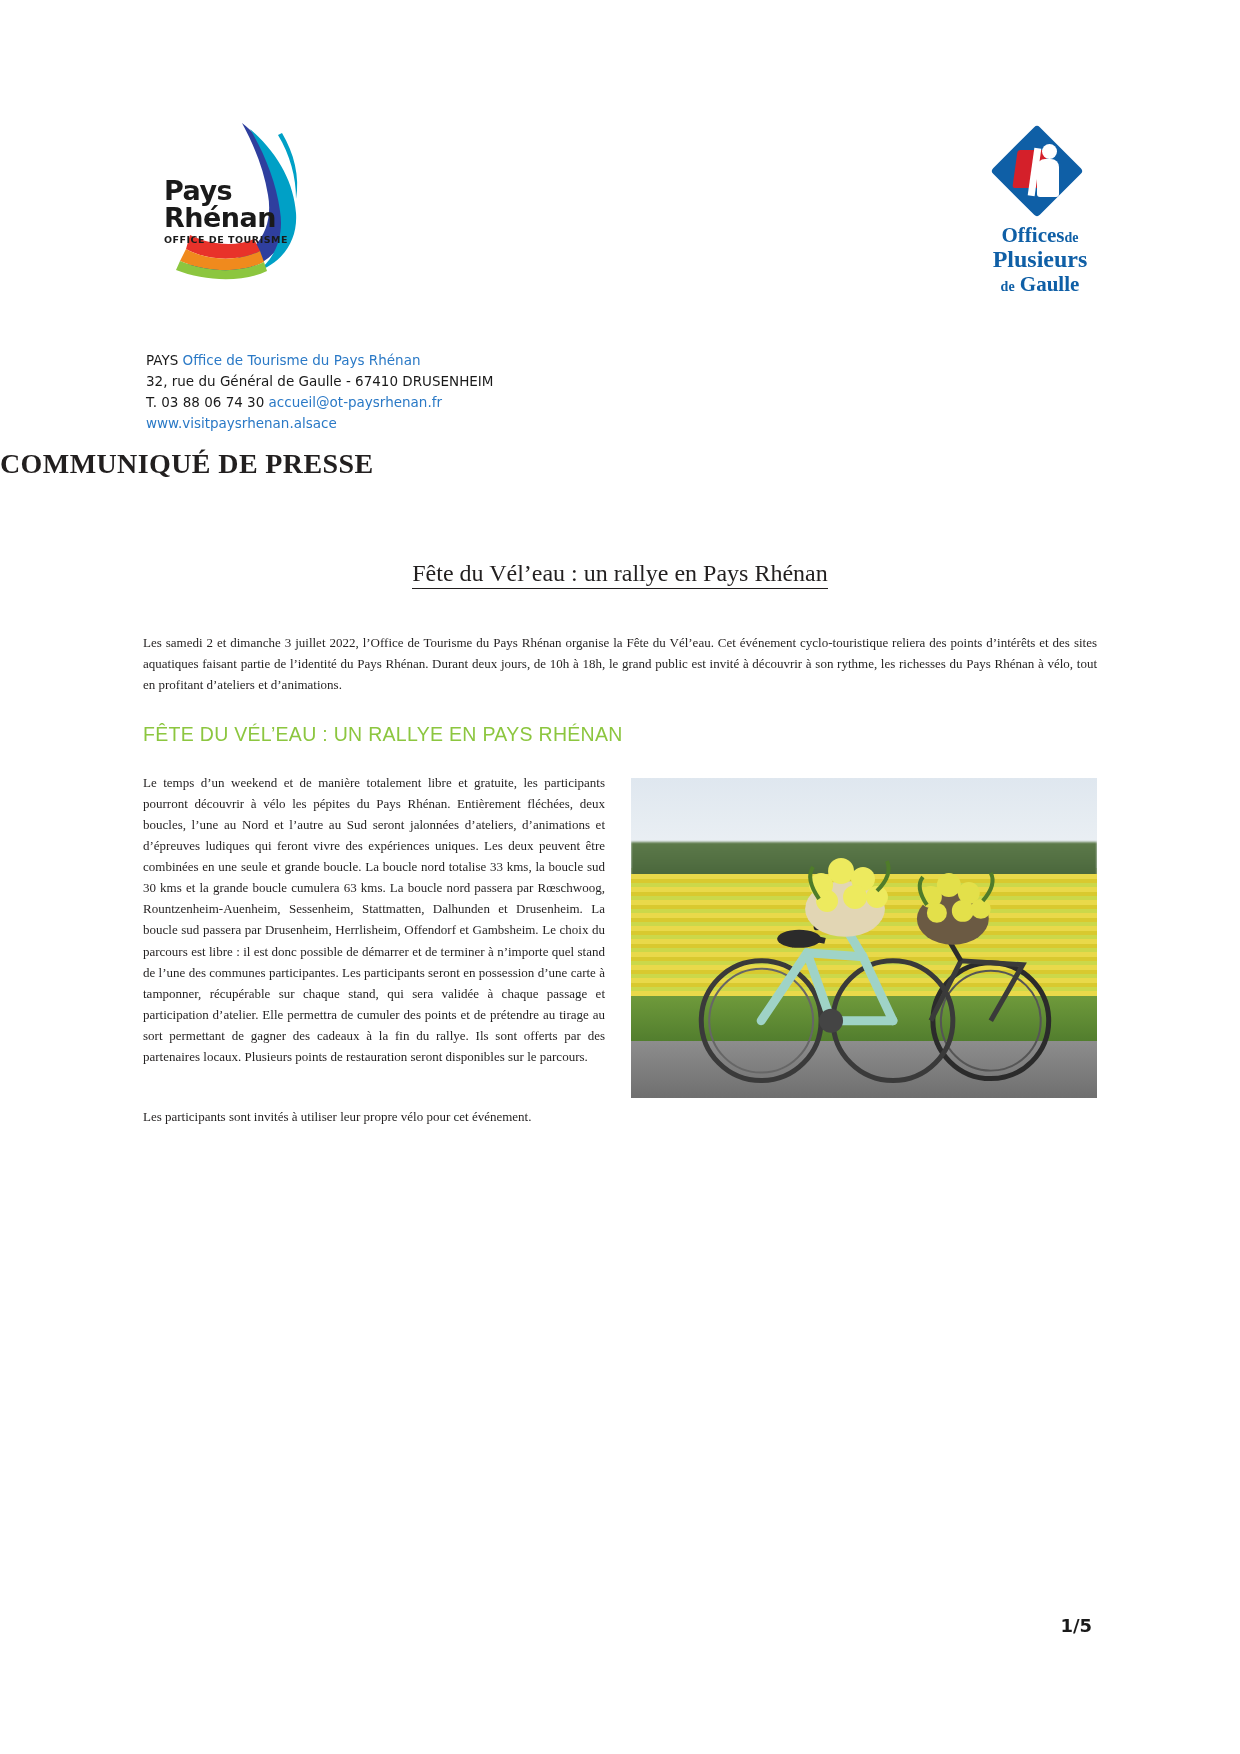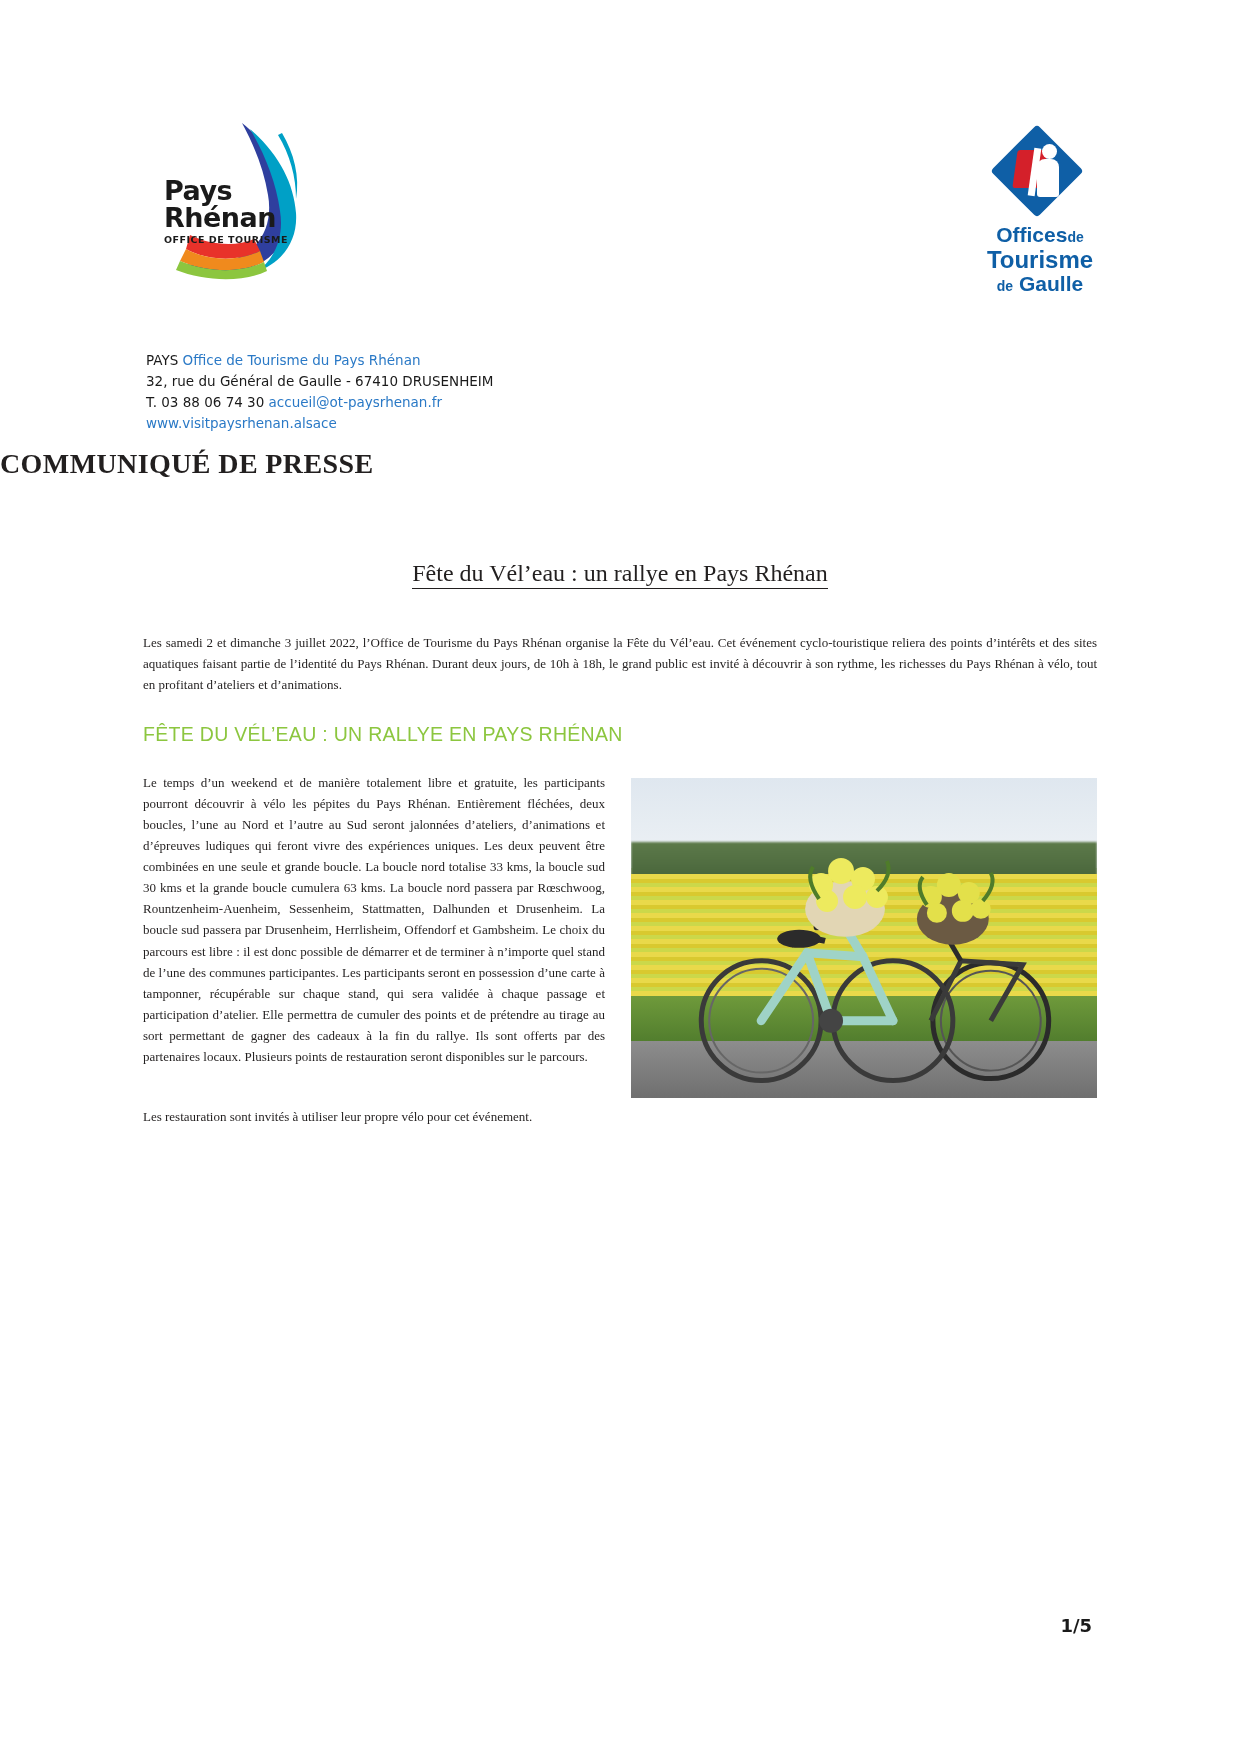--- a/index.html
+++ b/index.html
@@ -122,21 +122,21 @@
   .otf-white-gap {
     position: absolute;
     left: 36px;
     top: 18px;
     width: 7px;
     height: 48px;
     background: #ffffff;
     transform: rotate(8deg);
   }
   .otf-words {
-    font-family: Liberation Sans, sans-serif;
+    font-family: Liberation Serif, serif;
     color: #0f5fa6;
     font-weight: bold;
     line-height: 1.08;
     text-align: center;
   }
   .otf-words .w1 { font-size: 21px; }
   .otf-words .w2 { font-size: 24px; }
   .otf-words .w3 { font-size: 21px; }
   .otf-words .small { font-size: 14px; font-weight: bold; }
 
@@ -290,21 +290,21 @@
     <div class="logo-right">
       <div class="otf-mark">
         <div class="otf-diamond"></div>
         <div class="otf-red"></div>
         <div class="otf-white-gap"></div>
         <div class="otf-figure-head"></div>
         <div class="otf-figure-body"></div>
       </div>
       <div class="otf-words">
         <div class="w1"><span>Offices</span><span class="small">de</span></div>
-        <div class="w2">Tourisme</div>
+        <div class="w2">Plusieurs</div>
         <div class="w3"><span class="small">de</span> <span>Gaulle</span></div>
       </div>
     </div>
   </div>
 
   <div class="address">
     <div>
       <span class="line-bold">PAYS</span>
       <span class="blue">Office de Tourisme du Pays Rhénan</span>
     </div>
@@ -386,18 +386,18 @@
           <g stroke="#4f7c2a" stroke-width="4" fill="none">
             <path d="M188 58 q-14 -20 -6 -32"></path>
             <path d="M246 50 q16 -16 10 -30"></path>
           </g>
         </svg>
       </div>
 
       <p class="body">Le temps d’un weekend et de manière totalement libre et gratuite, les participants pourront découvrir à vélo les pépites du Pays Rhénan. Entièrement fléchées, deux boucles, l’une au Nord et l’autre au Sud seront jalonnées d’ateliers, d’animations et d’épreuves ludiques qui feront vivre des expériences uniques. Les deux peuvent être combinées en une seule et grande boucle. La boucle nord totalise 33 kms, la boucle sud 30 kms et la grande boucle cumulera 63 kms. La boucle nord passera par Rœschwoog, Rountzenheim-Auenheim, Sessenheim, Stattmatten, Dalhunden et Drusenheim. La boucle sud passera par Drusenheim, Herrlisheim, Offendorf et Gambsheim. Le choix du parcours est libre : il est donc possible de démarrer et de terminer à n’importe quel stand de l’une des communes participantes. Les participants seront en possession d’une carte à tamponner, récupérable sur chaque stand, qui sera validée à chaque passage et participation d’atelier. Elle permettra de cumuler des points et de prétendre au tirage au sort permettant de gagner des cadeaux à la fin du rallye. Ils sont offerts par des partenaires locaux. Plusieurs points de restauration seront disponibles sur le parcours.</p>
     </div>
 
-    <p class="body" style="clear: both; margin-top: 26px;">Les restauration sont invités à utiliser leur propre vélo pour cet événement.</p>
+    <p class="body" style="clear: both; margin-top: 26px;">Les participants sont invités à utiliser leur propre vélo pour cet événement.</p>
   </div>
 
   <div class="page-number">1/5</div>
 
 </div>
 
 </body></html>

